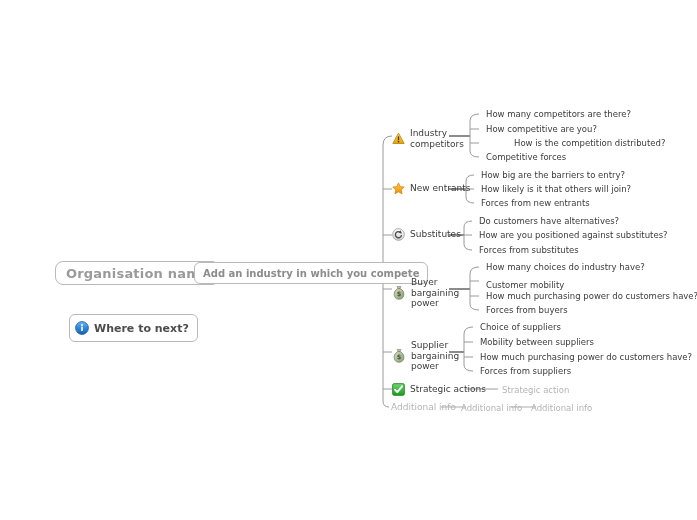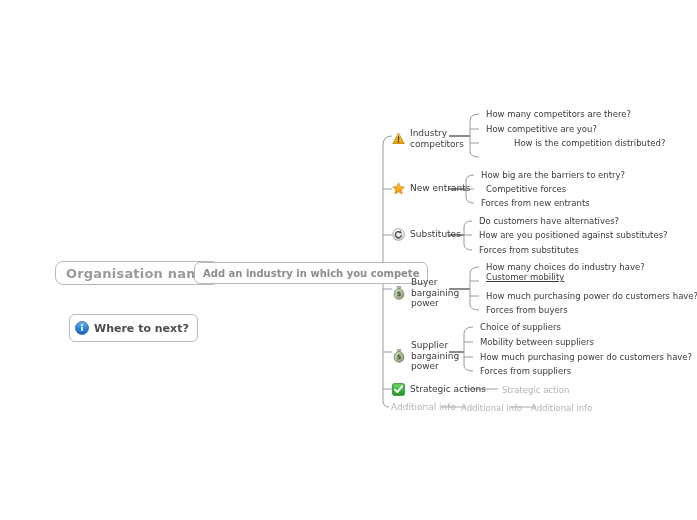--- a/index.html
+++ b/index.html
@@ -209,37 +209,38 @@
         <path d="M7 1.1 L13.1 12.4 L0.9 12.4 Z" fill="url(#gWarn)" stroke="#b37c00" stroke-width="0.8" stroke-linejoin="round"></path>
         <rect x="6.3" y="4.6" width="1.4" height="4.2" rx="0.5" fill="#4a3000"></rect>
         <circle cx="7" cy="10.4" r="0.85" fill="#4a3000"></circle>
       </svg>
     </span>
     <span class="btext">Industry competitors</span>
   </div>
   <div class="leaf" style="left:486px; top:109px;">How many competitors are there?</div>
   <div class="leaf" style="left:486px; top:124px;">How competitive are you?</div>
   <div class="leaf" style="left:486px; top:138px;padding-left:28px;">How is the competition distributed?</div>
-  <div class="leaf" style="left:486px; top:152px;margin-top:32px;">Competitive forces</div>
+  <div class="leaf" style="left:486px; top:152px;">Competitive forces</div>
 
   <div class="branch" style="left:392px; top:182px;">
     <span class="icon">
       <svg width="13" height="13" viewBox="0 0 14 14">
         <defs>
           <linearGradient id="gStar" x1="0" y1="0" x2="0" y2="1">
             <stop offset="0" stop-color="#ffc84d"></stop>
             <stop offset="1" stop-color="#ef8f00"></stop>
           </linearGradient>
         </defs>
         <path d="M7 0.9 L8.85 4.95 L13.2 5.45 L9.95 8.4 L10.85 12.8 L7 10.6 L3.15 12.8 L4.05 8.4 L0.8 5.45 L5.15 4.95 Z" fill="url(#gStar)" stroke="#cc7a00" stroke-width="0.7" stroke-linejoin="round"></path>
       </svg>
     </span>
     <span class="btext">New entrants</span>
   </div>
   <div class="leaf" style="left:481px; top:170px;">How big are the barriers to entry?</div>
+  <div class="leaf" style="left:481px; top:184px;">How likely is it that others will join?</div>
   <div class="leaf" style="left:481px; top:198px;">Forces from new entrants</div>
 
   <div class="branch" style="left:392px; top:228px;">
     <span class="icon">
       <svg width="13" height="13" viewBox="0 0 14 14">
         <defs>
           <linearGradient id="gSub" x1="0" y1="0" x2="0" y2="1">
             <stop offset="0" stop-color="#fdfdfd"></stop>
             <stop offset="1" stop-color="#d6d6d6"></stop>
           </linearGradient>
@@ -265,21 +266,21 @@
           </linearGradient>
         </defs>
         <path d="M5 1.5 L9 1.5 L8 3.6 L6 3.6 Z" fill="#b9c1a6" stroke="#7d8a68" stroke-width="0.6"></path>
         <path d="M6 3.5 C2.4 5.3 1.6 8.6 2.5 11.3 C3.2 13.3 4.9 14.2 7 14.2 C9.1 14.2 10.8 13.3 11.5 11.3 C12.4 8.6 11.6 5.3 8 3.5 Z" fill="url(#gBag1)" stroke="#6c7a58" stroke-width="0.7"></path>
         <text x="7" y="11.2" font-family="DejaVu Sans, sans-serif" font-size="6.5" font-weight="bold" fill="#3f5b2c" text-anchor="middle">$</text>
       </svg>
     </span>
     <span class="btext">Buyer bargaining power</span>
   </div>
   <div class="leaf" style="left:486px; top:262px;">How many choices do industry have?</div>
-  <div class="leaf" style="left:486px; top:272px;text-decoration:underline;">Customer mobility</div>
+  <div class="leaf" style="left:486px; top:280px;">Customer mobility</div>
   <div class="leaf" style="left:486px; top:291px;">How much purchasing power do customers have?</div>
   <div class="leaf" style="left:486px; top:305px;">Forces from buyers</div>
 
   <div class="branch multi" style="left:392px; top:340px;">
     <span class="icon">
       <svg width="14" height="15" viewBox="0 0 14 15">
         <defs>
           <linearGradient id="gBag2" x1="0" y1="0" x2="1" y2="1">
             <stop offset="0" stop-color="#d8ddc8"></stop>
             <stop offset="1" stop-color="#8a9a74"></stop>

